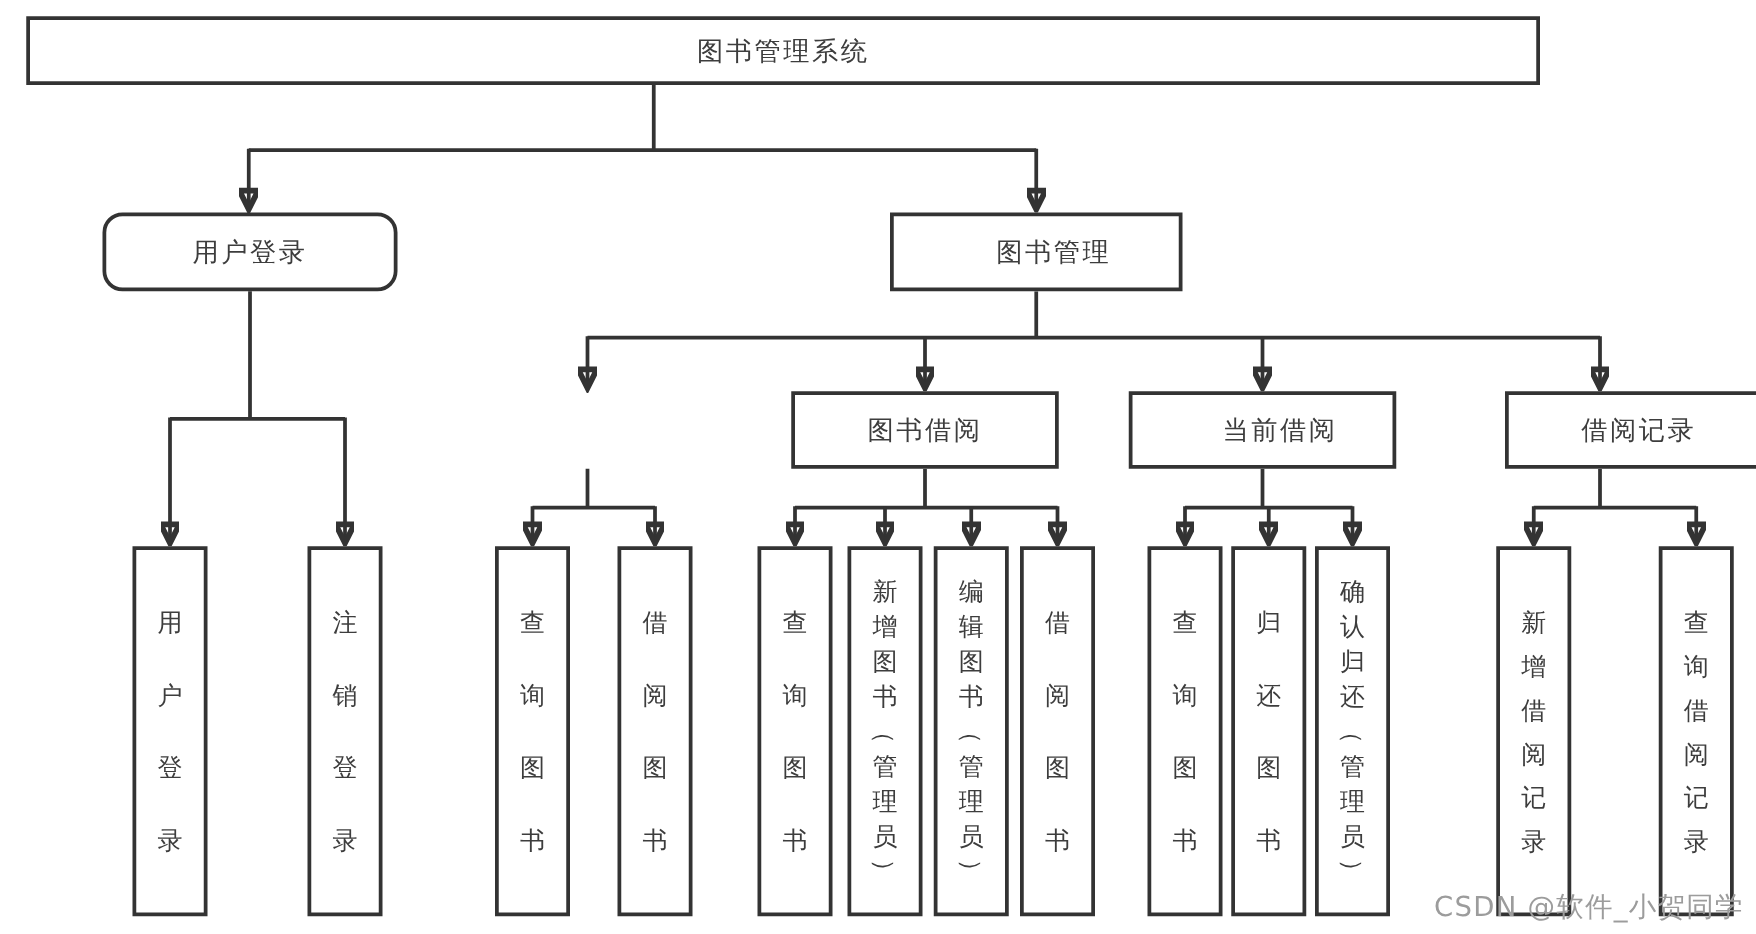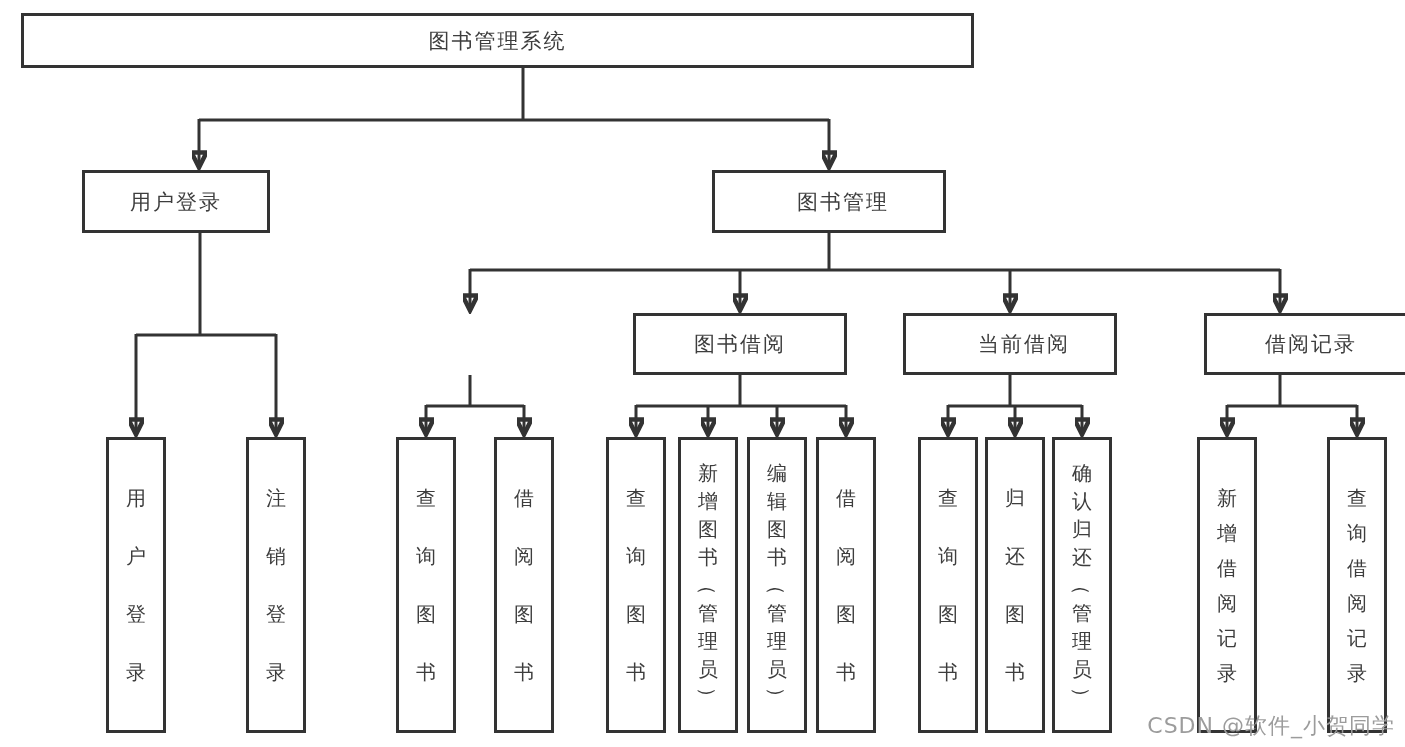--- a/index.html
+++ b/index.html
@@ -34,22 +34,22 @@
     display: flex;
     align-items: center;
     justify-content: center;
     color: #3d3d3d;
   }
   .hlabel {
     font-size: 21px;
     letter-spacing: 2px;
     white-space: nowrap;
   }
-  .root-box  { left: 21px;  top: 13px;  width: 953px; height: 55px; }
-  .l2-a      { left: 82px;  top: 170px; width: 188px;  height: 63px; }
+  .root-box  { left: 21px;  top: 13px;  width: 1211px; height: 55px; }
+  .l2-a      { left: 82px;  top: 170px; width: 236px;  height: 63px; border-radius: 16px; }
   .l2-b      { left: 712px; top: 170px; width: 234px;  height: 63px; padding-left: 28px; }
   .l3        { top: 313px;  width: 214px; height: 62px; }
   .l3-a { left: 363px; }
   .l3-b { left: 633px; }
   .l3-c { left: 903px; padding-left: 28px; }
   .l3-d { left: 1188px; margin-left: 16px; }
   .leaf {
     top: 437px;
     width: 60px;
     height: 296px;

